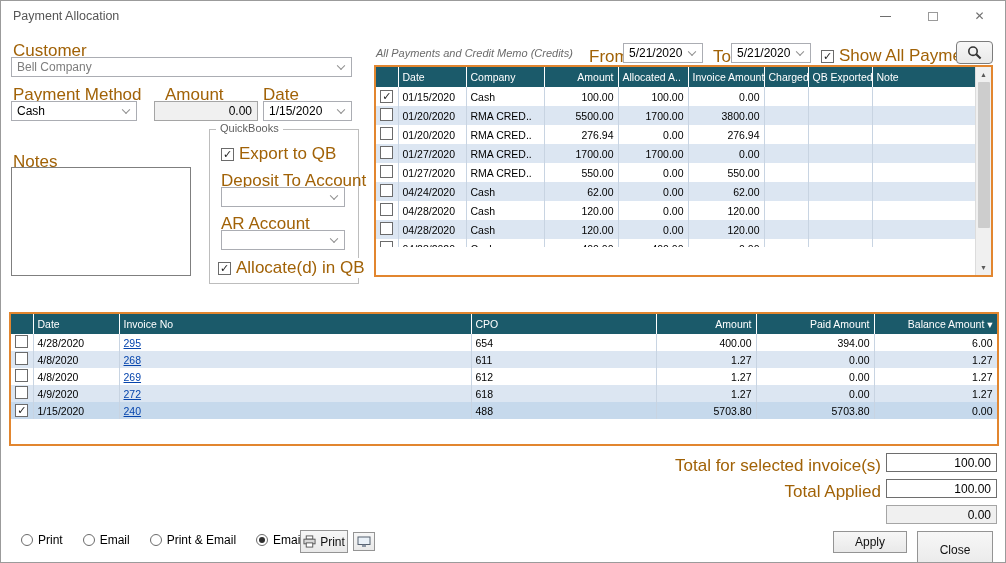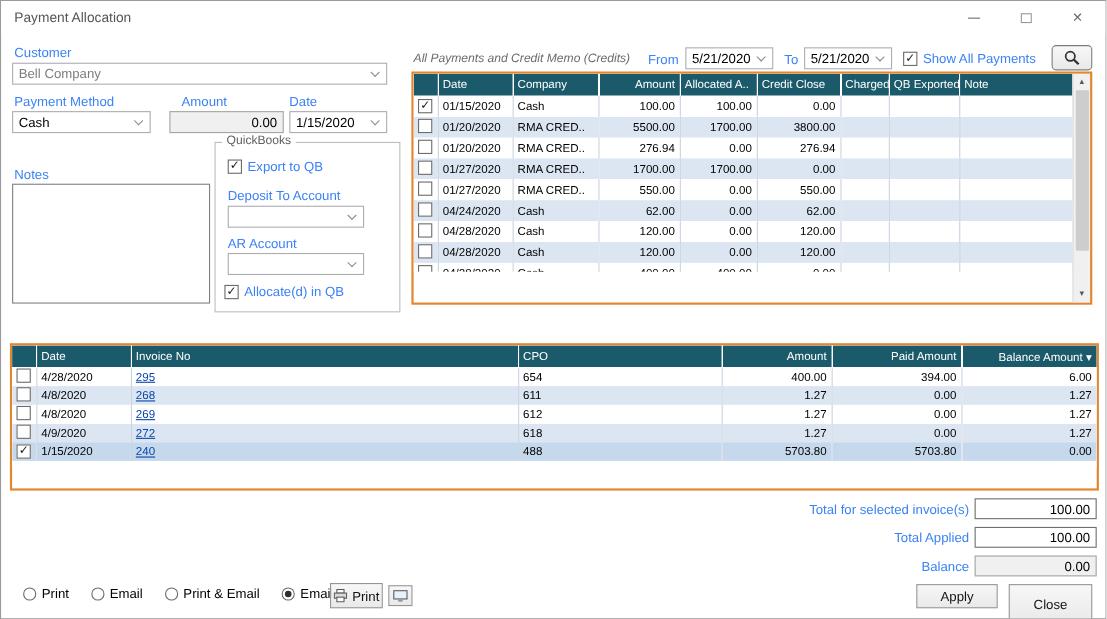--- a/index.html
+++ b/index.html
@@ -2,21 +2,21 @@
 <html><head>
 <meta charset="utf-8">
 <style>
   * { box-sizing: border-box; margin: 0; padding: 0; }
   html, body { width: 1006px; height: 563px; overflow: hidden; }
   body { font-family: "Liberation Sans", sans-serif; background: #fff; }
 
   .window { position: relative; width: 1006px; height: 563px; background: #fff;
             border: 1px solid #9b9b9b; overflow: hidden; }
   .abs { position: absolute; }
-  .lbl { font-size: 12px; color: #3b82f6; white-space: nowrap; }
+  .lbl { font-size: 17px; color: #a16207; white-space: nowrap; }
   .caption { font-size: 11px; font-style: italic; color: #6b6b6b; white-space: nowrap; }
 
   
   .titlebar { position: absolute; left: 0; top: 0; right: 0; height: 30px; background: #fff; }
   .title { position: absolute; left: 12px; top: 8px; font-size: 12.5px; color: #565656; }
   .win-controls { position: absolute; right: 2px; top: 0; height: 30px; display: flex; }
   .win-btn { width: 47px; height: 30px; display: flex; align-items: center; justify-content: center;
              color: #6e6e6e; font-size: 12px; }
   .max-glyph { width: 10px; height: 9px; border: 1px solid #9a9a9a; display: inline-block; }
   .min-glyph { width: 11px; height: 0; border-top: 1px solid #6e6e6e; display: inline-block; }
@@ -122,21 +122,21 @@
     <span>0.00</span>
   </div>
   <div class="combo" style="left:262px;top:100px;width:89px;height:20px">
     <span class="combo-text">1/15/2020</span>
     <span class="chev"></span>
   </div>
 
   <div class="lbl abs" style="left:12px;top:151px">Notes</div>
   <div class="notes-box" style="left:10px;top:166px;width:180px;height:109px"></div>
 
-  <div class="groupbox" style="left:194px;top:128px;width:169px;height:155px">
+  <div class="groupbox" style="left:208px;top:128px;width:150px;height:155px">
     <span class="legend">QuickBooks</span>
     <div class="checkline" style="left:11px;top:14px">
       <span class="cb" id="cb-export">✓</span>
       <span class="lbl">Export to QB</span>
     </div>
     <div class="lbl abs" style="left:11px;top:41px">Deposit To Account</div>
     <div class="combo" style="left:11px;top:57px;width:124px;height:20px">
       <span class="combo-text"></span>
       <span class="chev"></span>
     </div>
@@ -186,21 +186,21 @@
           <col style="width:64px">
           <col style="width:103px">
         </colgroup>
       <thead>
           <tr id="pay-head">
             <th class=""></th>
             <th class="">Date</th>
             <th class="">Company</th>
             <th class="num">Amount</th>
             <th class="">Allocated A..</th>
-            <th class="">Credit Close</th>
+            <th class="">Invoice Amount</th>
             <th class="">Charged</th>
             <th class="">QB Exported</th>
             <th class="">Note</th>
           </tr>
         </thead>
     </table>
     <div class="tbl-body" style="height:160px;width:599px">
       <table class="grid pay-rows" style="width:599px">
         <colgroup>
             <col style="width:22px">
@@ -410,21 +410,20 @@
   </div>
 
   <div class="lbl abs sum-label" style="left:580px;top:455px;width:300px">Total for selected invoice(s)</div>
   <div class="field" style="left:885px;top:452px;width:111px;height:19px">
     <span>100.00</span>
   </div>
   <div class="lbl abs sum-label" style="left:580px;top:481px;width:300px">Total Applied</div>
   <div class="field" style="left:885px;top:478px;width:111px;height:19px">
     <span>100.00</span>
   </div>
-  <div class="lbl abs sum-label" style="left:580px;top:507px;width:300px">Balance</div>
   <div class="field gray" style="left:885px;top:504px;width:111px;height:19px">
     <span>0.00</span>
   </div>
 
   <div class="radios-row" style="left:20px;top:532px" id="radios">
       <span class="radio ">
      <span class="ring"></span>
      <span>Print</span>
    </span>
       <span class="radio ">

